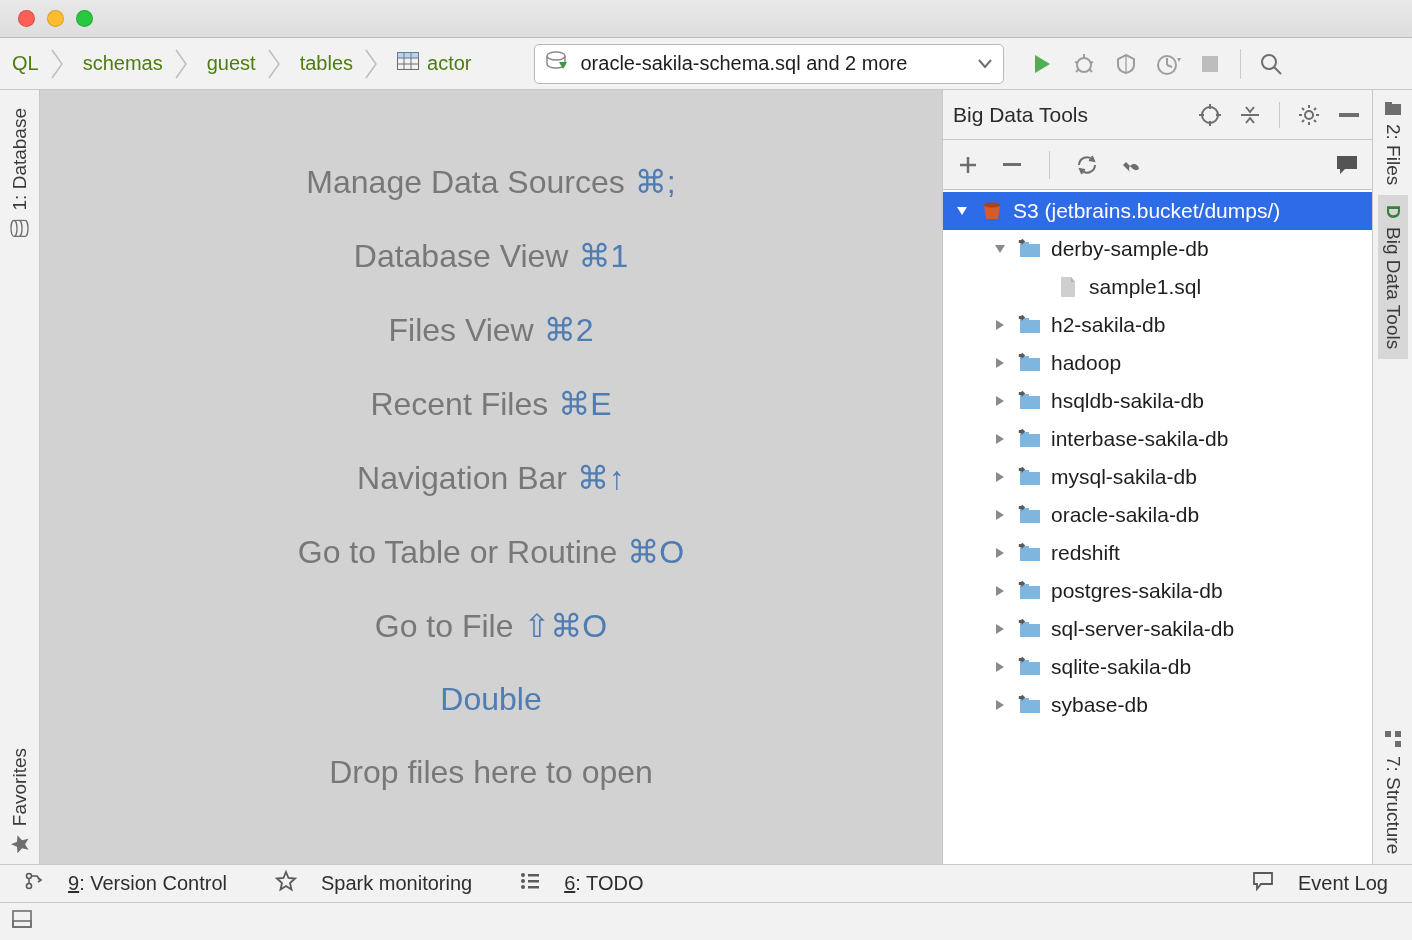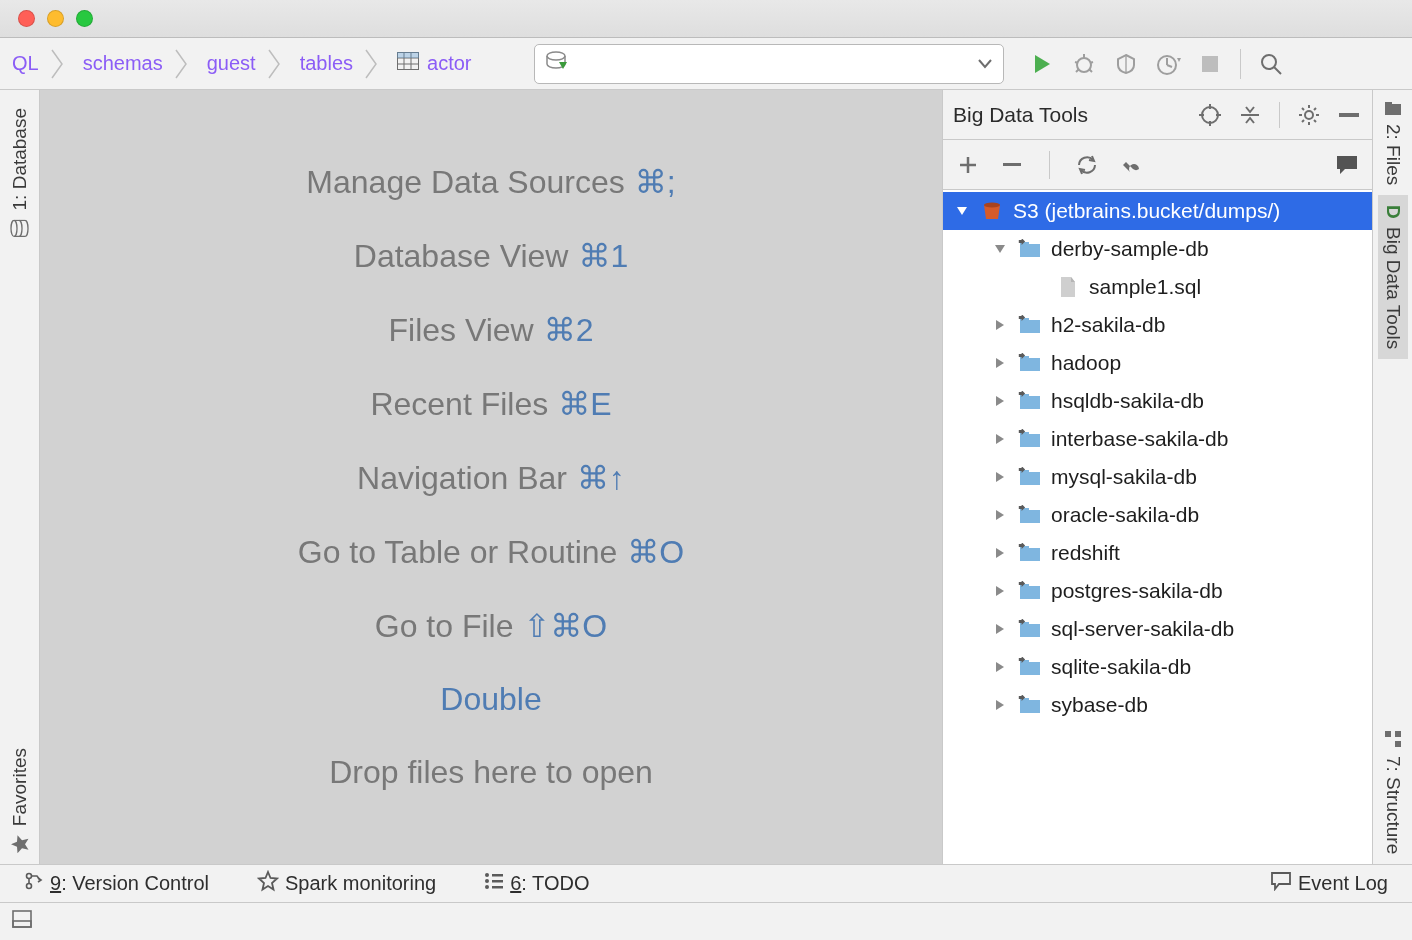--- a/index.html
+++ b/index.html
@@ -35,21 +35,21 @@
       border-bottom: 1px solid #c9c9c9;
       display: flex;
       align-items: center;
       padding: 0 6px;
     }
     .breadcrumbs { display: flex; align-items: center; height:100%;}
     .crumb {
       display: flex; align-items: center;
       padding: 0 12px 0 18px;
       height: 40px;
-      color: #8b5cf6;
+      color: #4d7c0f;
       position: relative;
     }
     .crumb:first-child{padding-left:6px;}
     .crumb-sep{
       width:14px; height:40px; position:relative;
     }
     .crumb-sep svg{position:absolute;top:0;left:0;}
     .crumb .tbl-icon{margin-right:8px;}
     .spacer { flex: 0 0 50px; }
     .config-dd {
@@ -176,21 +176,21 @@
       display:flex;align-items:center;padding:0 24px;gap:48px;
       font-size:20px;color:#2e2e2e;
     }
     .bottombar .right{margin-left:auto;}
     .underline{text-decoration:underline;}
     .statusbar{
       position:absolute;left:0;right:0;bottom:0;height:38px;
       background:#f2f2f2;border-top:1px solid #c9c9c9;
       display:flex;align-items:center;padding:0 12px;
     }
-    .bb-item{display:flex;align-items:center;gap:6px;}
+    .bb-item{display:flex;align-items:center;gap:24px;}
   </style>
 </head>
 <body>
 
 <div class="titlebar">
   <div class="traffic-dot dot-close"></div>
   <div class="traffic-dot dot-min"></div>
   <div class="traffic-dot dot-max"></div>
 </div>
 
@@ -240,20 +240,21 @@
       <span>actor</span>
     </div>
   </div>
   <div class="spacer"></div>
   <div class="config-dd">
     <span><svg width="26" height="26">
           <ellipse cx="11" cy="8" rx="9" ry="4" fill="none" stroke="#8a8a8a" stroke-width="1.5"></ellipse>
           <path d="M2 8 v8 a9 4 0 0 0 18 0 v-8" fill="none" stroke="#8a8a8a" stroke-width="1.5"></path>
           <path d="M14 14 l8 0 l-4 7 z" fill="#3a9a3a"></path>
         </svg></span>
+    <span>oracle-sakila-schema.sql and 2 more</span>
     <span class="chev"><svg width="16" height="12">
           <path d="M2 2 L8 9 L14 2" fill="none" stroke="#6e6e6e" stroke-width="2"></path>
         </svg></span>
   </div>
   <div class="toolbar-actions">
     <div class="tb-btn">
         <svg width="20" height="22">
           <path d="M3 2 L18 11 L3 20 Z" fill="#4caf50"></path>
         </svg>
       </div>

